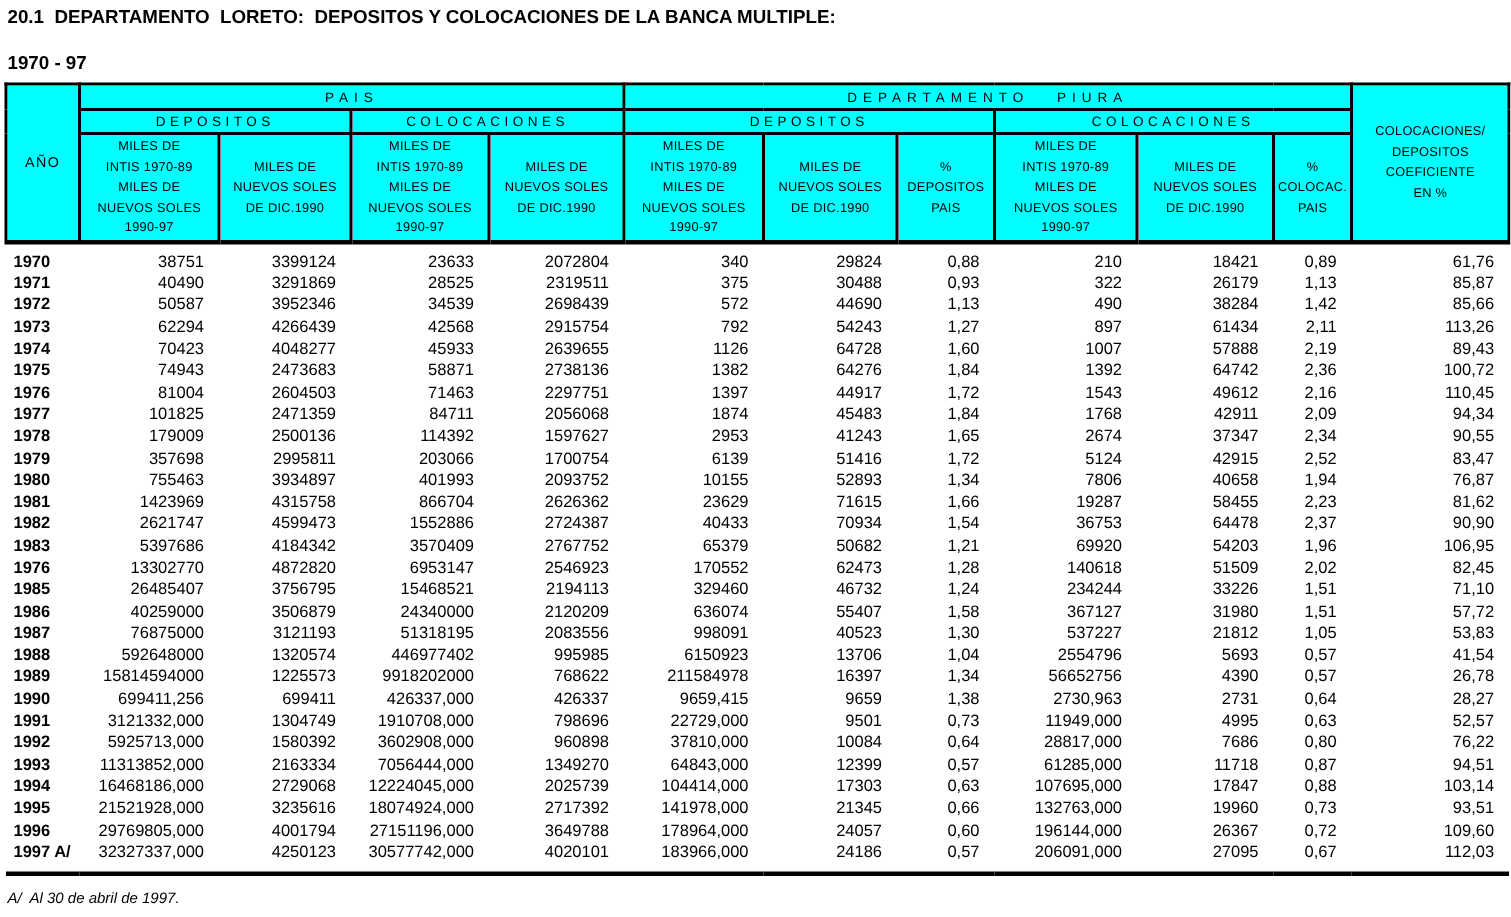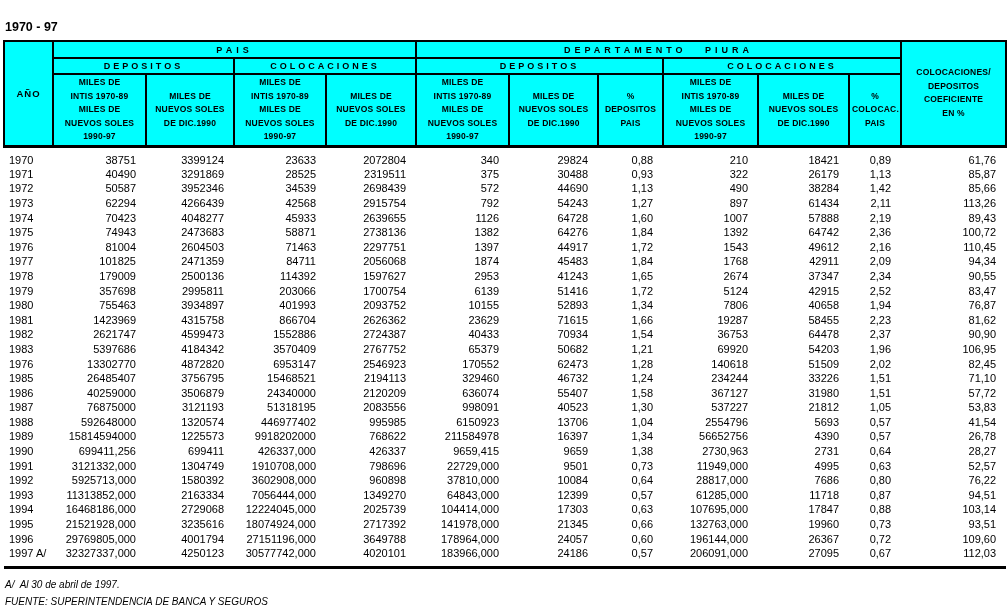--- a/index.html
+++ b/index.html
@@ -25,21 +25,21 @@
 
   table.data-table{
     margin-left:3px;
     border-collapse:collapse;
     table-layout:fixed;
     width:1002px;
   }
   thead th{
     background:var(--header-bg);
     border:2px solid var(--border-col);
-    font-weight:bold;
+    font-weight:normal;
     text-align:center;
     vertical-align:middle;
     padding:1px 2px;
     overflow:hidden;
   }
   th.group-header{
     font-size:9px;letter-spacing:4px;height:17px;
   }
   th.piura-header{word-spacing:12px;}
   th.sub-header{
@@ -60,39 +60,41 @@
     line-height:14px;
     height:14.6px;
     text-align:right;
     padding:0 10px 0 0;
     white-space:nowrap;
     overflow:hidden;
   }
   tbody td:first-child{
     text-align:left;
     padding:0 0 0 5px;
+    font-weight:bold;
   }
   tbody tr:first-child td{padding-top:5px;height:19.6px;}
   tbody tr:last-child td{
     padding-bottom:6px;height:20.6px;
     border-bottom:3px solid var(--border-col);
   }
   tbody tr.first-data-row td{border-top:3px solid var(--border-col);}
   .footnotes{margin:7px 0 0 5px;}
   .footnote{
     font-style:italic;
     font-size:10px;
     line-height:17px;
     white-space:pre;
   }
 </style>
 </head>
 <body>
 
 <div class="title-block">
+  <div class="title-line">20.1  DEPARTAMENTO  LORETO:  DEPOSITOS Y COLOCACIONES DE LA BANCA MULTIPLE:</div>
   <div class="title-line second">1970 - 97</div>
 </div>
 
 <table class="data-table">
   <colgroup>
     <col style="width:49px">
       <col style="width:93px">
       <col style="width:88px">
     <col style="width:92px">
       <col style="width:90px">

